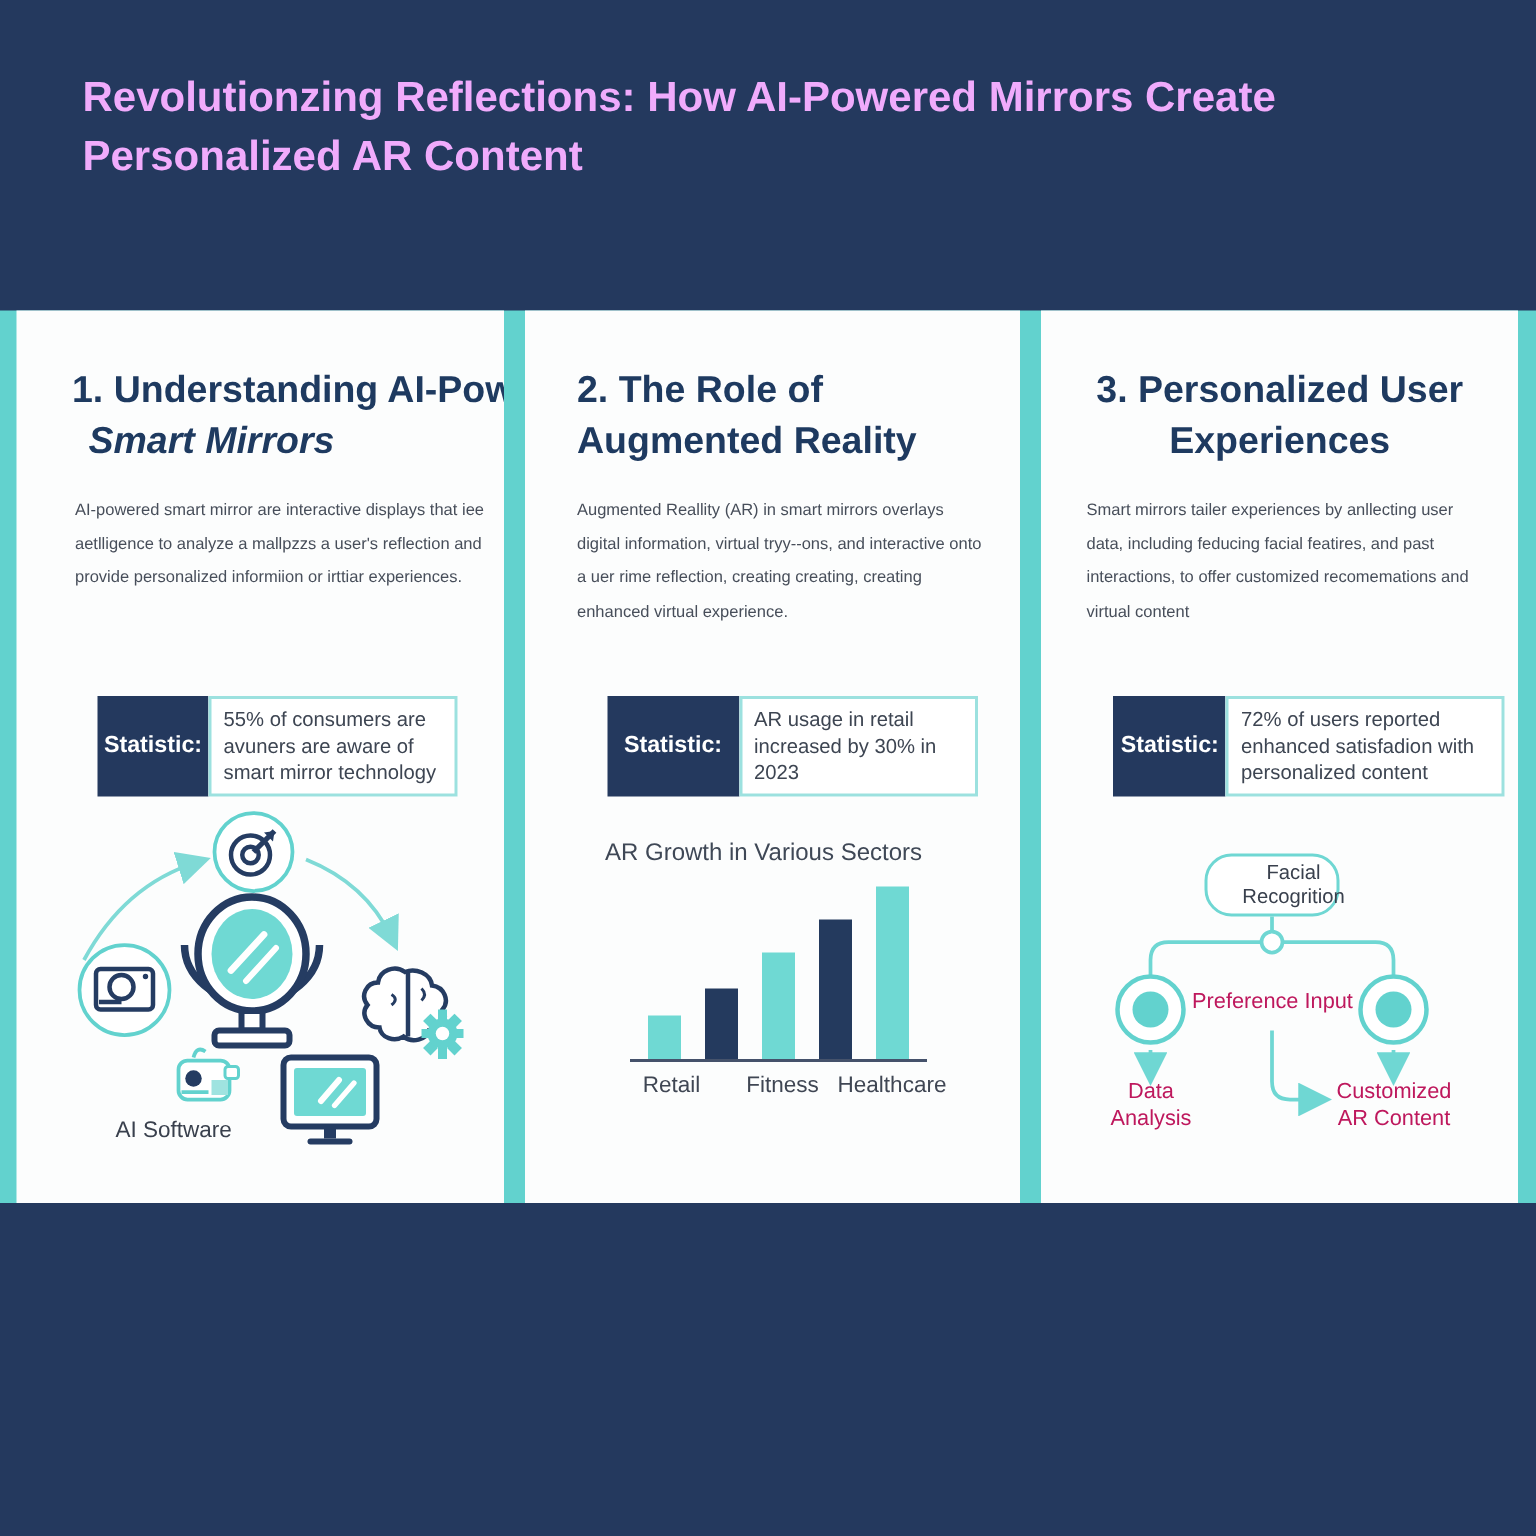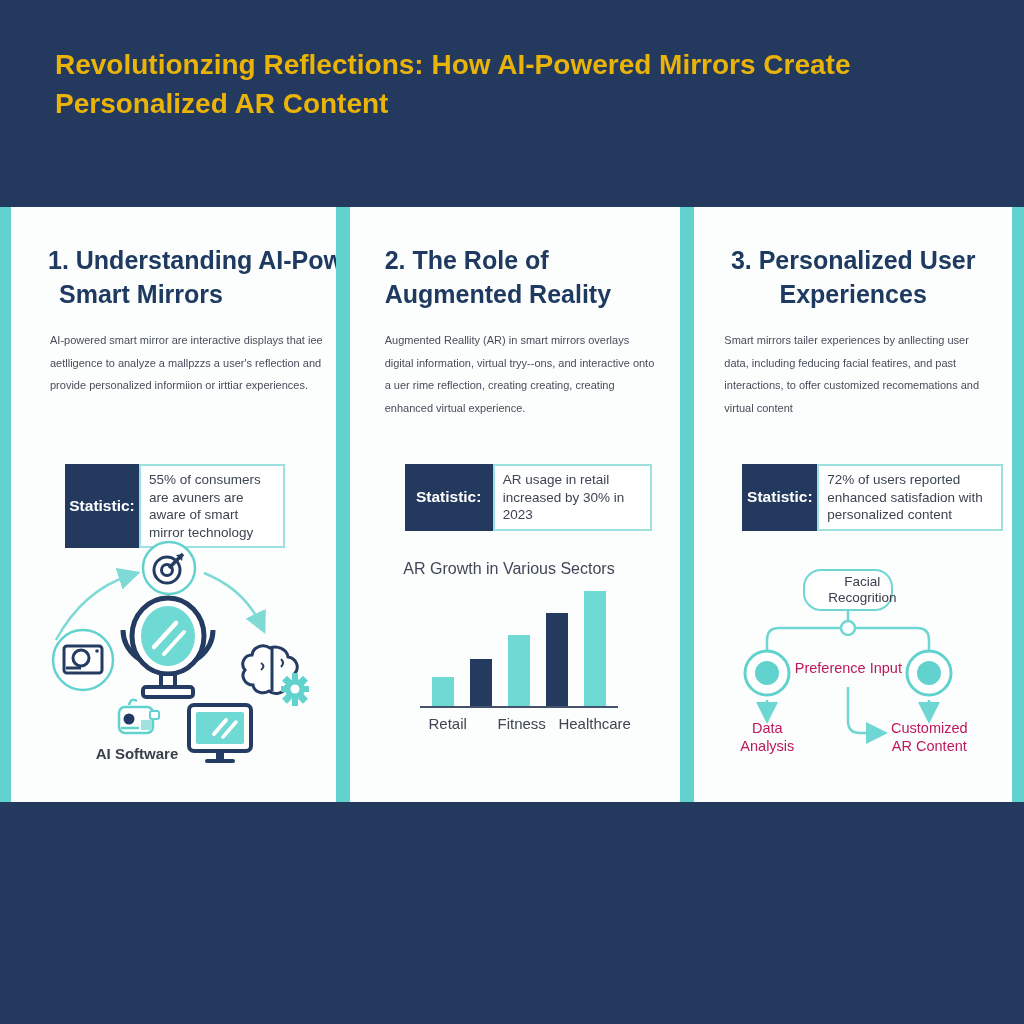--- a/index.html
+++ b/index.html
@@ -4,49 +4,49 @@
 <style>
   * { box-sizing: border-box; }
   html,body { margin:0; padding:0; }
   body {
     width:1024px; height:1024px; overflow:hidden; position:relative;
     background:#24395e;
     font-family:"Liberation Sans", sans-serif;
   }
   
   .header { height:207px; background:#24395e; }
-  .title { padding:45px 0 0 55px; color:#eab308; font-size:28px; font-weight:bold; line-height:39px; }
+  .title { padding:45px 0 0 55px; color:#f0abfc; font-size:28px; font-weight:bold; line-height:39px; }
   .title div { white-space:nowrap; }
   
   .band { height:595px; background:#62d2ce; display:flex; padding:0 12px 0 11px; gap:14px; }
   .panel { background:#fcfdfd; position:relative; overflow:hidden; }
   .p1 { width:325px; } .p2 { width:331px; } .p3 { width:318px; }
   .panel h2 { position:absolute; margin:0; color:#1e3a60; font-size:25px; line-height:34px; font-weight:bold; }
   .p1 h2 { top:36px; left:37px; }
   .p1 h2 span { display:block; white-space:nowrap; }
-  .p1 h2 .l2 { padding-left:11px; }
+  .p1 h2 .l2 { padding-left:11px;font-style:italic; }
   .p2 h2 { top:36px; left:35px; }
   .p3 h2 { top:36px; left:0; right:0; text-align:center; }
   .body-text { position:absolute; top:122px; color:#474e5a; font-size:11px; line-height:22.5px; }
   .p1 .body-text { left:39px; right:13px; }
   .p2 .body-text { left:35px; right:20px; }
   .p3 .body-text { left:30px; right:16px; }
   
   .stat { position:absolute; top:257px; display:flex; align-items:stretch; }
   .p1 .stat { left:34px; } .p2 .stat { left:35px; } .p3 .stat { left:28px; }
   .stat-label { background:#24395e; color:#ffffff; font-weight:bold; font-size:15.5px;
                 display:flex; align-items:center; justify-content:center; min-height:58px;margin-left:20px; }
   .p1 .stat-label { width:74px; } .p2 .stat-label { width:88px; } .p3 .stat-label { width:75px; }
   .stat-value { background:#ffffff; border:2px solid #9ce1df; color:#3d4552; font-size:13.5px;
                 line-height:17.5px; padding:5px 8px; display:flex; align-items:center; min-height:58px; }
-  .p1 .stat-value { width:146px; } .p2 .stat-value { width:159px; } .p3 .stat-value { width:186px; }
+  .p1 .stat-value { width:166px; } .p2 .stat-value { width:159px; } .p3 .stat-value { width:186px; }
   
   .p1-art { position:absolute; left:0; top:328px; width:325px; height:267px; }
-  .ai-label { position:absolute; left:66px; top:538px; width:120px; text-align:center;
-              font-size:15px; color:#39404d;font-weight:bold; }
+  .ai-label { position:absolute; left:66px; top:538px; width:120px; text-align:left;
+              font-size:15px; color:#39404d; }
   
   .chart-title { position:absolute; top:353px; left:0; right:12px; text-align:center;
                  color:#3f4856; font-size:16px; }
   .bars { position:absolute; left:70px; top:375px; width:198px; height:126px;
           border-bottom:2.5px solid #45526b; }
   .bar { position:absolute; bottom:0; width:22px; }
   .cat-labels { position:absolute; left:70px; top:508px; width:198px; height:20px;
                 color:#3f4653; font-size:15px; }
   .cat-labels span { position:absolute; transform:translateX(-50%); white-space:nowrap; }
   

